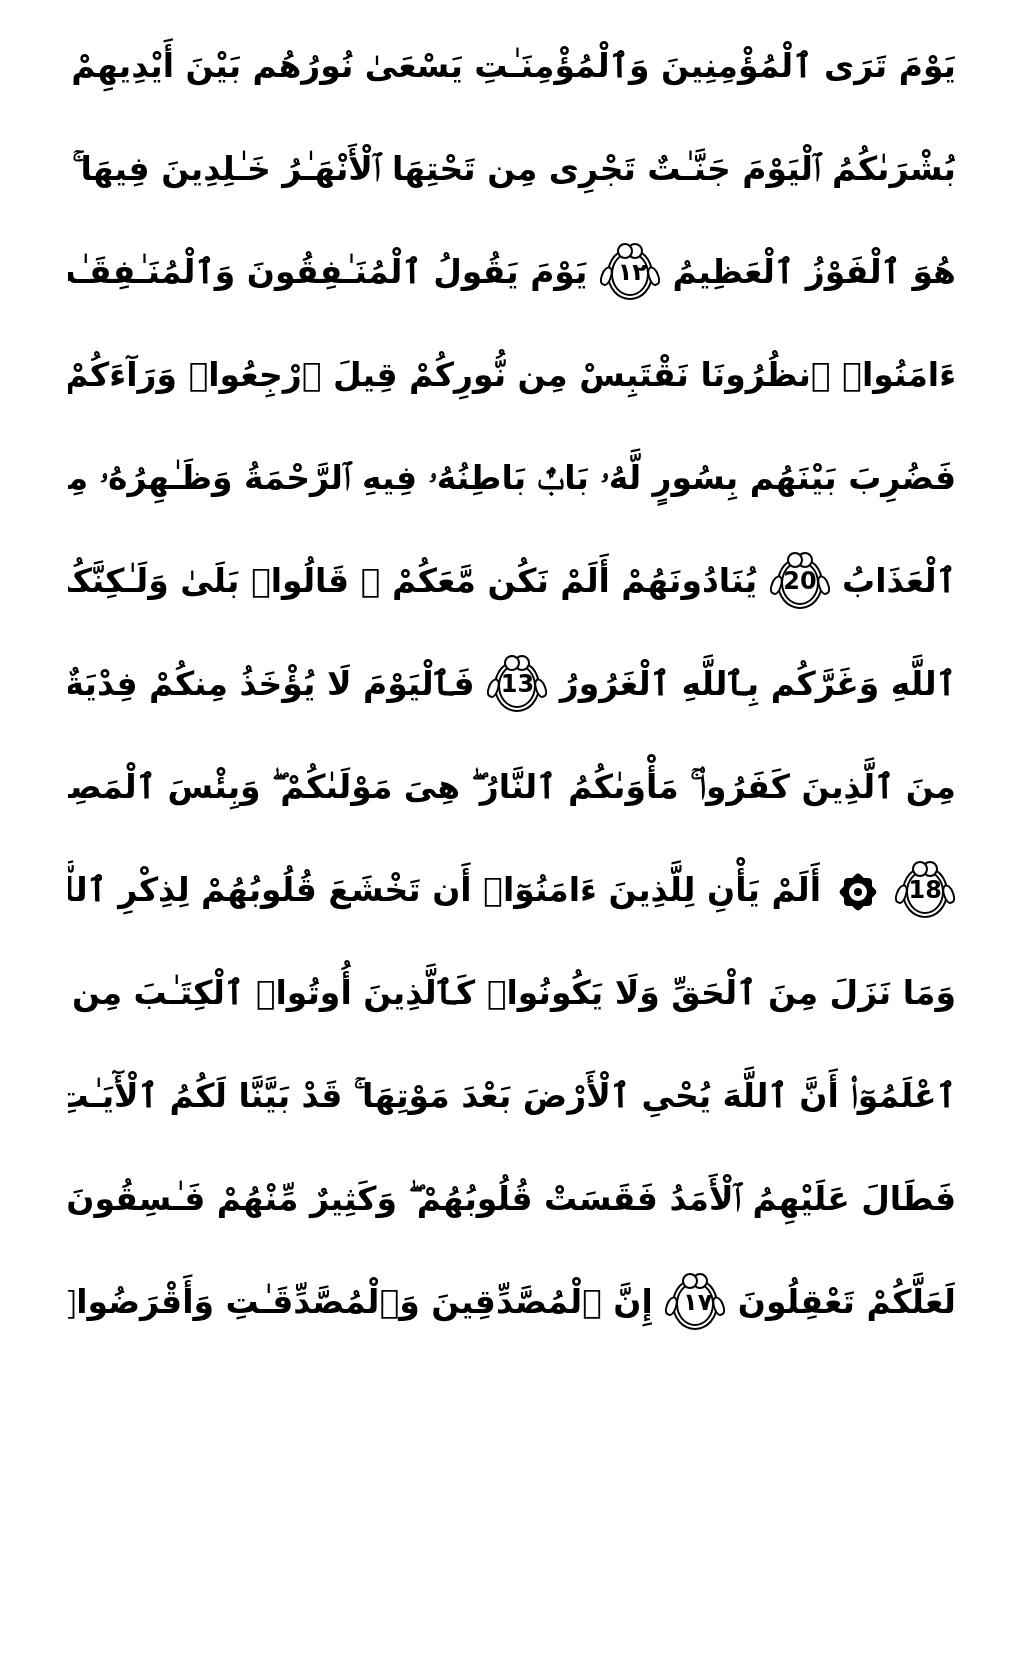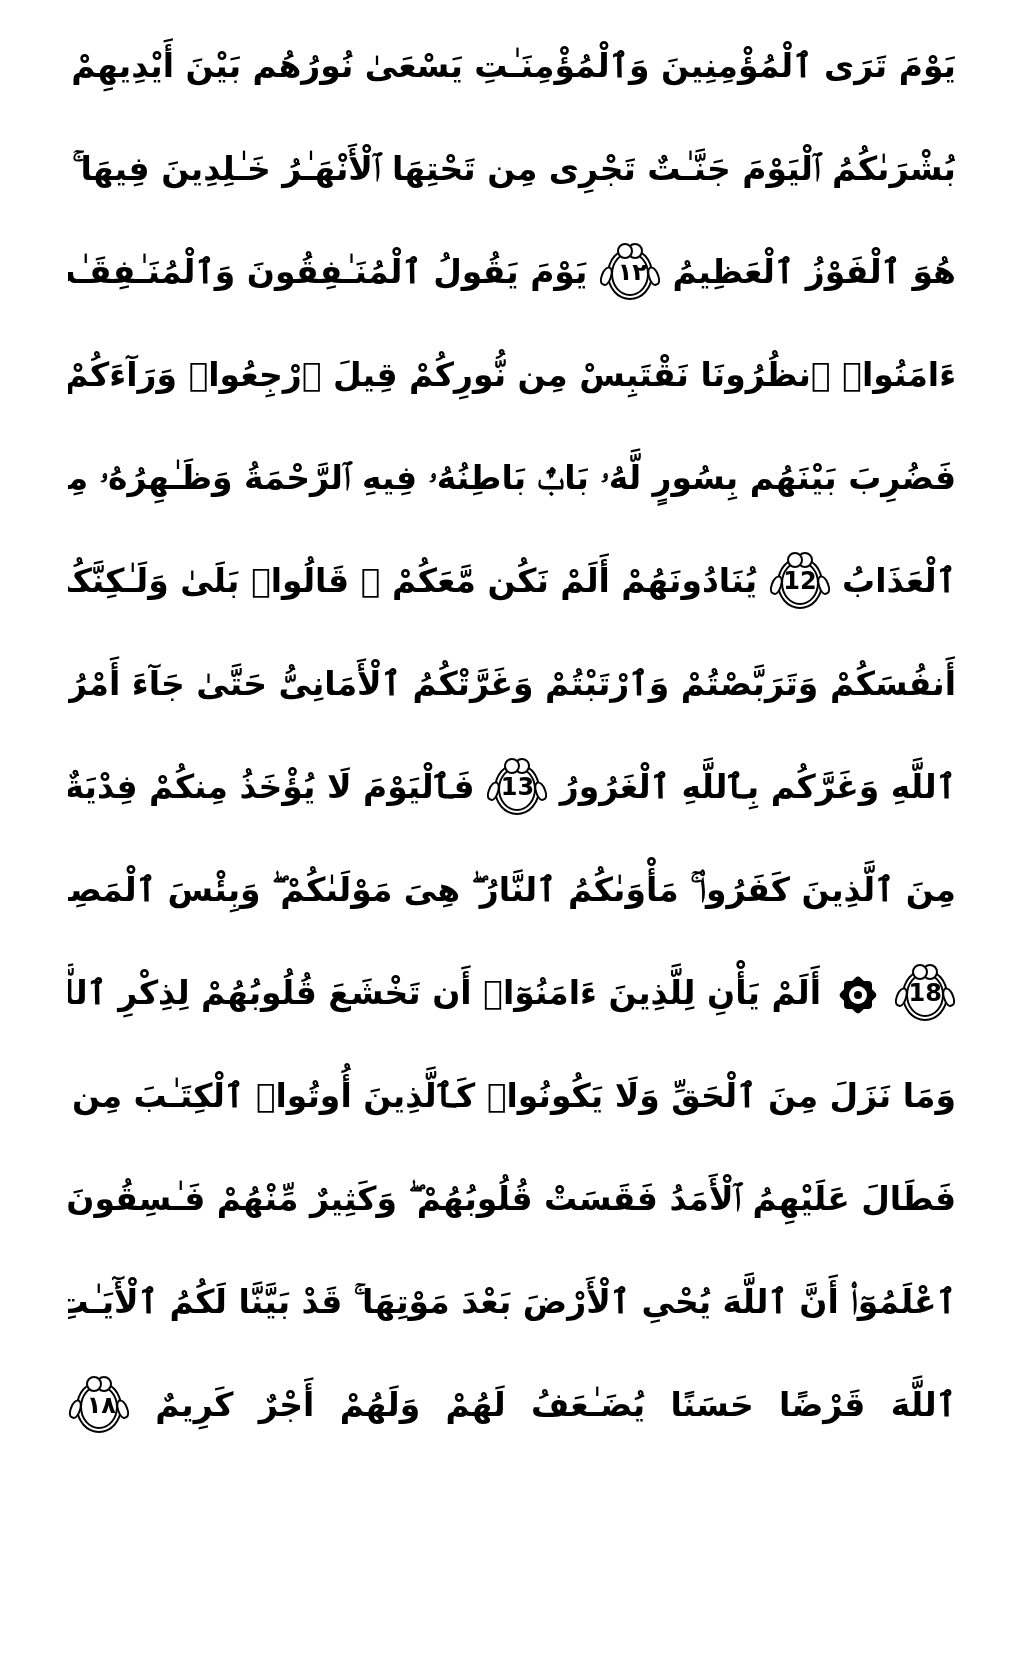--- a/index.html
+++ b/index.html
@@ -101,23 +101,22 @@
 </head>
 <body>
 
 <div class="page">
   <div class="text-block" id="lines">
       <div class="line"><span class="txt">يَوْمَ تَرَى ٱلْمُؤْمِنِينَ وَٱلْمُؤْمِنَـٰتِ يَسْعَىٰ نُورُهُم بَيْنَ أَيْدِيهِمْ وَبِأَيْمَـٰنِهِم</span> </div>
       <div class="line"><span class="txt">بُشْرَىٰكُمُ ٱلْيَوْمَ جَنَّـٰتٌ تَجْرِى مِن تَحْتِهَا ٱلْأَنْهَـٰرُ خَـٰلِدِينَ فِيهَا ۚ ذَٰلِكَ</span> </div>
       <div class="line"><span class="txt">هُوَ ٱلْفَوْزُ ٱلْعَظِيمُ</span> <span class="ayah-marker"><span class="leaf-l"></span><span class="leaf-r"></span><span class="num">١٢</span></span> <span class="txt">يَوْمَ يَقُولُ ٱلْمُنَـٰفِقُونَ وَٱلْمُنَـٰفِقَـٰتُ لِلَّذِينَ</span> </div>
       <div class="line"><span class="txt">ءَامَنُوا۟ ٱنظُرُونَا نَقْتَبِسْ مِن نُّورِكُمْ قِيلَ ٱرْجِعُوا۟ وَرَآءَكُمْ فَٱلْتَمِسُوا۟ نُورًا</span> </div>
       <div class="line"><span class="txt">فَضُرِبَ بَيْنَهُم بِسُورٍ لَّهُۥ بَابٌۢ بَاطِنُهُۥ فِيهِ ٱلرَّحْمَةُ وَظَـٰهِرُهُۥ مِن قِبَلِهِ</span> </div>
-      <div class="line"><span class="txt">ٱلْعَذَابُ</span> <span class="ayah-marker"><span class="leaf-l"></span><span class="leaf-r"></span><span class="num">12</span></span> <span class="txt">يُنَادُونَهُمْ أَلَمْ نَكُن مَّعَكُمْ ۖ قَالُوا۟ بَلَىٰ وَلَـٰكِنَّكُمْ فَتَنتُمْ</span> </div>
-      <div class="line"><span class="txt">أَنفُسَكُمْ وَتَرَبَّصْتُمْ وَٱرْتَبْتُمْ وَغَرَّتْكُمُ ٱلْأَمَانِىُّ حَتَّىٰ جَآءَ أَمْرُ</span> </div>
+      <div class="line"><span class="txt">ٱلْعَذَابُ</span> <span class="ayah-marker"><span class="leaf-l"></span><span class="leaf-r"></span><span class="num">20</span></span> <span class="txt">يُنَادُونَهُمْ أَلَمْ نَكُن مَّعَكُمْ ۖ قَالُوا۟ بَلَىٰ وَلَـٰكِنَّكُمْ فَتَنتُمْ</span> </div>
       <div class="line"><span class="txt">ٱللَّهِ وَغَرَّكُم بِٱللَّهِ ٱلْغَرُورُ</span> <span class="ayah-marker"><span class="leaf-l"></span><span class="leaf-r"></span><span class="num">13</span></span> <span class="txt">فَٱلْيَوْمَ لَا يُؤْخَذُ مِنكُمْ فِدْيَةٌ وَلَا</span> </div>
       <div class="line"><span class="txt">مِنَ ٱلَّذِينَ كَفَرُوا۟ ۚ مَأْوَىٰكُمُ ٱلنَّارُ ۖ هِىَ مَوْلَىٰكُمْ ۖ وَبِئْسَ ٱلْمَصِيرُ</span> </div>
       <div class="line"><span class="ayah-marker"><span class="leaf-l"></span><span class="leaf-r"></span><span class="num">18</span></span> <span class="rub-hizb"><span class="sq a"></span><span class="sq b"></span><span class="ring"></span><span class="dot"></span></span> <span class="txt">أَلَمْ يَأْنِ لِلَّذِينَ ءَامَنُوٓا۟ أَن تَخْشَعَ قُلُوبُهُمْ لِذِكْرِ ٱللَّهِ</span> </div>
       <div class="line"><span class="txt">وَمَا نَزَلَ مِنَ ٱلْحَقِّ وَلَا يَكُونُوا۟ كَٱلَّذِينَ أُوتُوا۟ ٱلْكِتَـٰبَ مِن قَبْلُ</span> </div>
+      <div class="line"><span class="txt">ٱعْلَمُوٓا۟ أَنَّ ٱللَّهَ يُحْىِ ٱلْأَرْضَ بَعْدَ مَوْتِهَا ۚ قَدْ بَيَّنَّا لَكُمُ ٱلْأٓيَـٰتِ</span> </div>
       <div class="line"><span class="txt">فَطَالَ عَلَيْهِمُ ٱلْأَمَدُ فَقَسَتْ قُلُوبُهُمْ ۖ وَكَثِيرٌ مِّنْهُمْ فَـٰسِقُونَ</span>  </div>
-      <div class="line"><span class="txt">ٱعْلَمُوٓا۟ أَنَّ ٱللَّهَ يُحْىِ ٱلْأَرْضَ بَعْدَ مَوْتِهَا ۚ قَدْ بَيَّنَّا لَكُمُ ٱلْأٓيَـٰتِ</span> </div>
-      <div class="line"><span class="txt">ٱللَّهَ قَرْضًا حَسَنًا يُضَـٰعَفُ لَهُمْ وَلَهُمْ أَجْرٌ كَرِيمٌ</span> <span class="ayah-marker"><span class="leaf-l"></span><span class="leaf-r"></span><span class="num">١٨</span></span> </div>
+      <div class="line"><span class="txt">لَعَلَّكُمْ تَعْقِلُونَ</span> <span class="ayah-marker"><span class="leaf-l"></span><span class="leaf-r"></span><span class="num">١٧</span></span> <span class="txt">إِنَّ ٱلْمُصَّدِّقِينَ وَٱلْمُصَّدِّقَـٰتِ وَأَقْرَضُوا۟</span> </div>
     </div>
 </div>
 
 </body></html>

